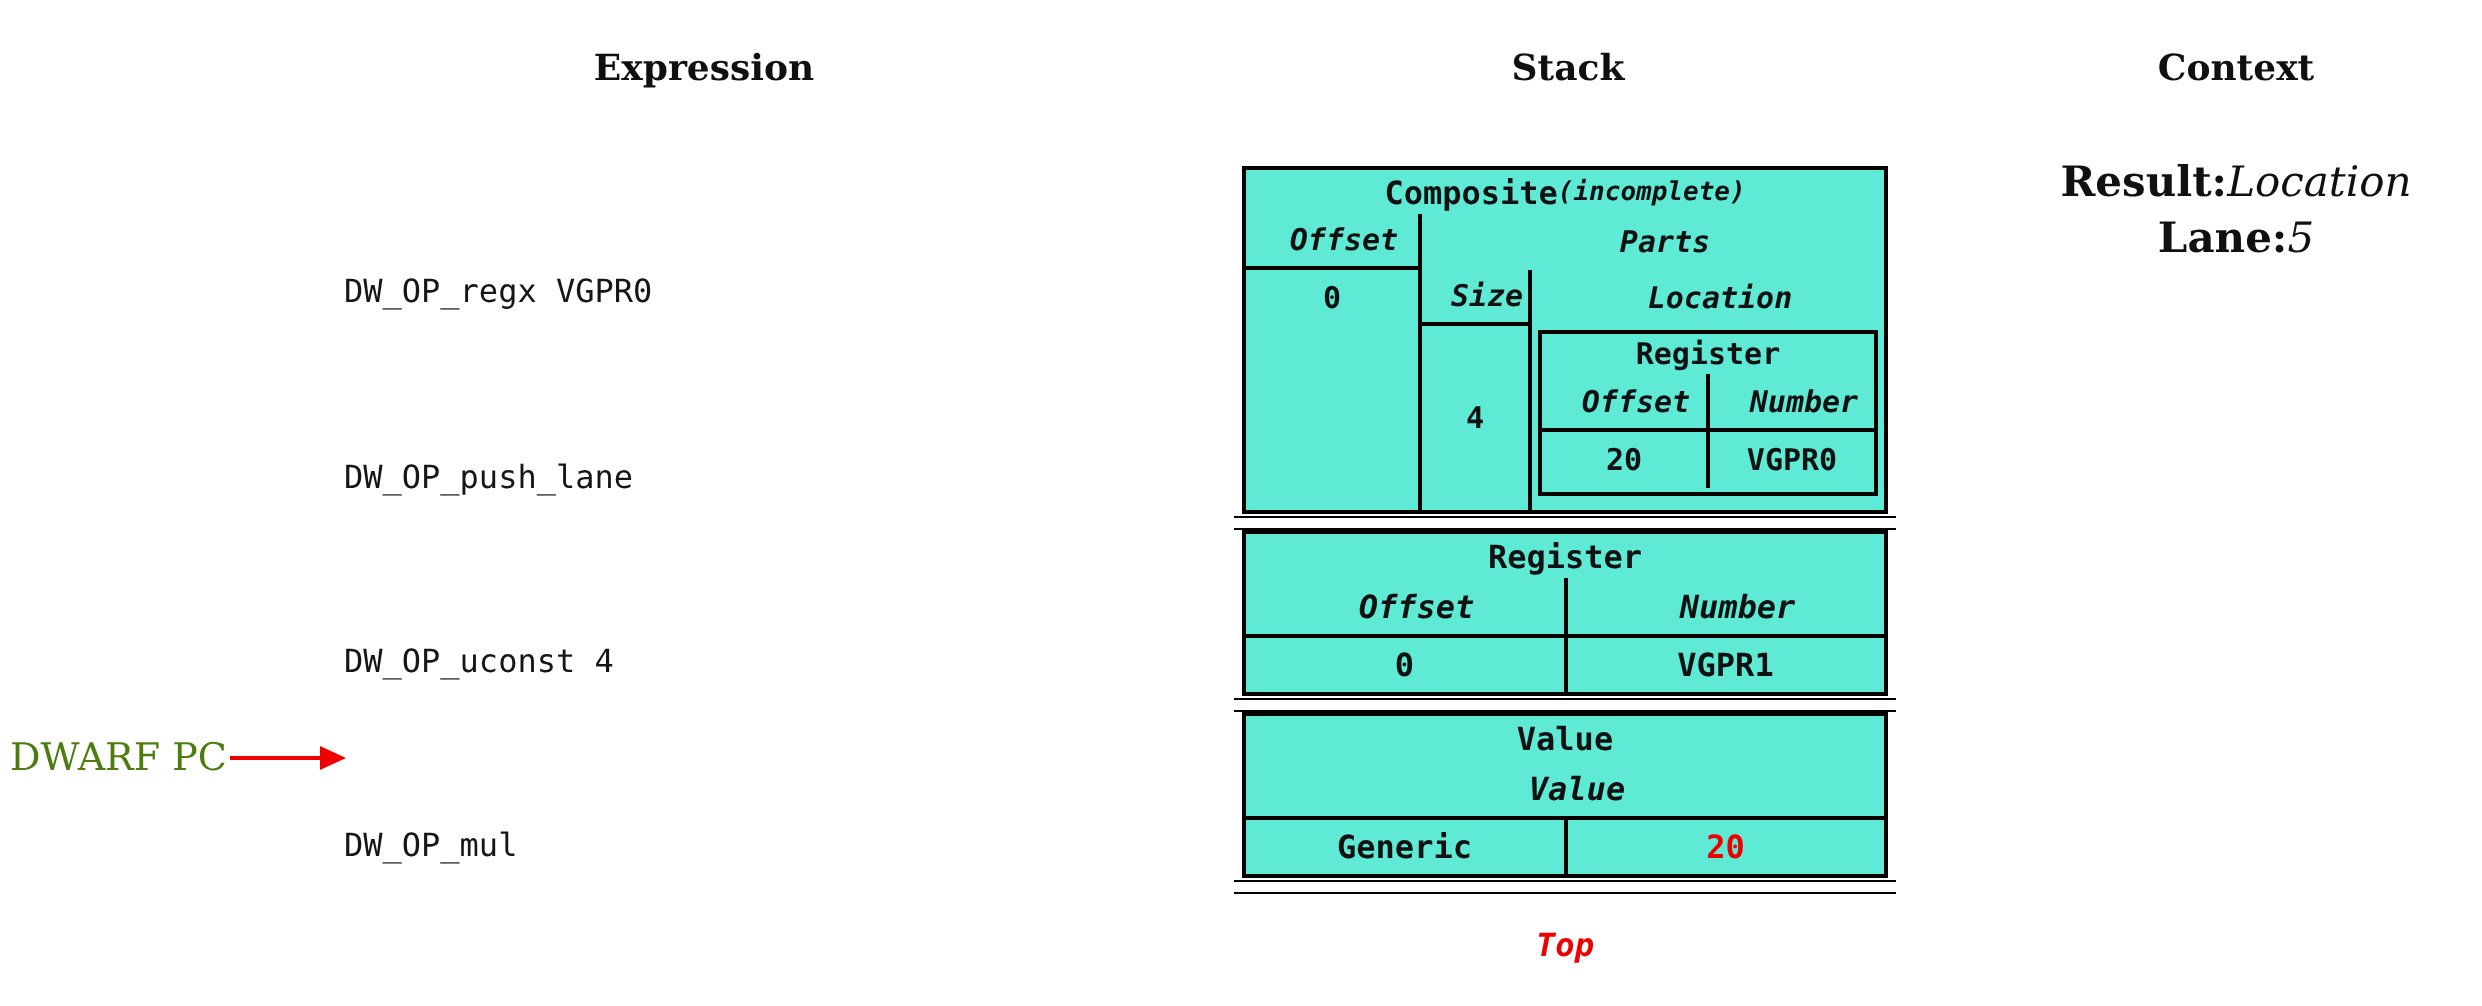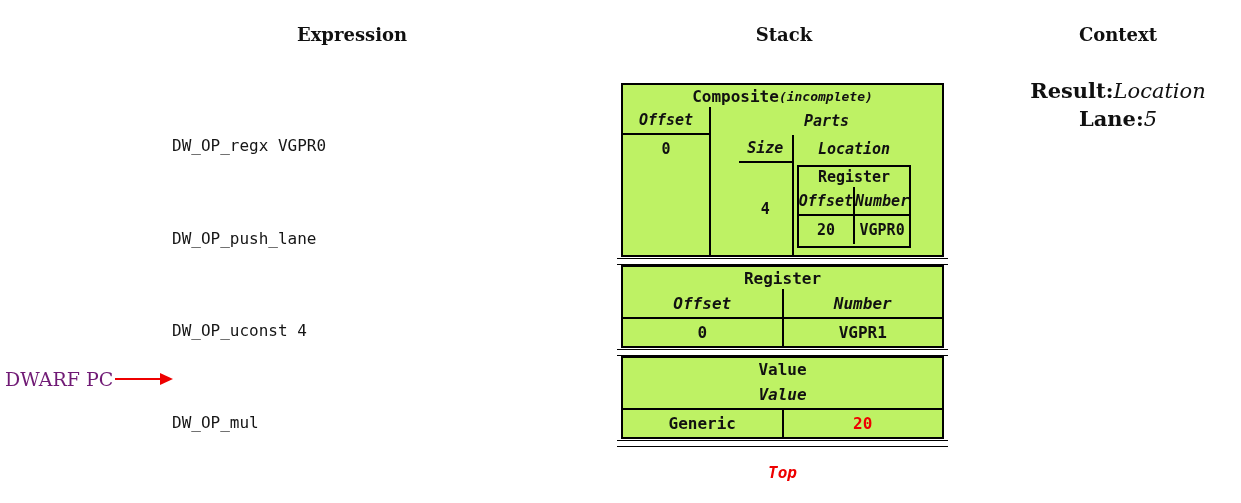--- a/index.html
+++ b/index.html
@@ -21,59 +21,59 @@
 
   
   .expr-list {
     position:absolute; left:172px; top:70px;
     font-size:16px; line-height:30.7px; white-space:pre; color:#161616;
   }
 
   
   .dwarf-pc {
     position:absolute; left:5px; top:366px; height:26px;
-    display:flex; align-items:center; color:#701a75;
+    display:flex; align-items:center; color:#4d7c0f;
   }
   .dwarf-pc-label {
     font-family:"DejaVu Serif","Liberation Serif",serif;
     font-size:19px; white-space:nowrap;
   }
   .arrow-shaft { width:45px; height:2px; background:#ee0000; margin-left:2px; }
   .arrow-head {
     width:0; height:0;
     border-left:13px solid #ee0000;
     border-top:6px solid transparent;
     border-bottom:6px solid transparent;
   }
 
   
   .stack { position:absolute; left:617px; top:83px; width:331px; }
-  .tbl { border:2px solid #000; margin:0 4px; background:#bef264; font-weight:bold; }
+  .tbl { border:2px solid #000; margin:0 4px; background:#5eead4; font-weight:bold; }
   .t-title {
     display:flex; align-items:center; justify-content:center;
     font-size:16px; height:22px; white-space:nowrap;
   }
   .t-sub { font-style:italic; font-size:13px; font-weight:bold; }
-  .hdr { font-style:italic; }
+  .hdr { font-style:italic;padding-left:12px; }
   .stack-sep {
     height:7px; margin:0.5px 0;
     border-top:1.5px solid #000; border-bottom:1.5px solid #000;
   }
   .top-label {
     margin-top:16px; text-align:center;
     color:#ee0000; font-style:italic; font-weight:bold; font-size:16px;
   }
 
   
   .tbl-composite { height:174px; font-size:15px; }
   .comp-body { display:flex; height:148px; }
   .comp-offset-col { width:88px; border-right:2px solid #000; display:flex; flex-direction:column; }
   .comp-offset-col .hdr { height:28px; border-bottom:2px solid #000; display:flex; align-items:center; justify-content:center; }
   .comp-offset-col .val { height:27px; display:flex; align-items:center; justify-content:center; }
-  .comp-parts-col { flex:1; display:flex; flex-direction:column;align-items:center; }
+  .comp-parts-col { flex:1; display:flex; flex-direction:column; }
   .parts-h { height:28px; display:flex; align-items:center; justify-content:center; }
   .parts-body { display:flex; flex:1; }
   .size-col { width:55px; border-right:2px solid #000; display:flex; flex-direction:column; }
   .size-col .hdr { height:28px; border-bottom:2px solid #000; display:flex; align-items:center; justify-content:center; }
   .size-col .val { flex:1; display:flex; align-items:center; justify-content:center; }
   .loc-col { flex:1; display:flex; flex-direction:column; }
   .loc-h { height:28px; display:flex; align-items:center; justify-content:center; }
 
   
   .tbl-nested { margin:2px 3px 0; height:83px; font-size:15px; }

